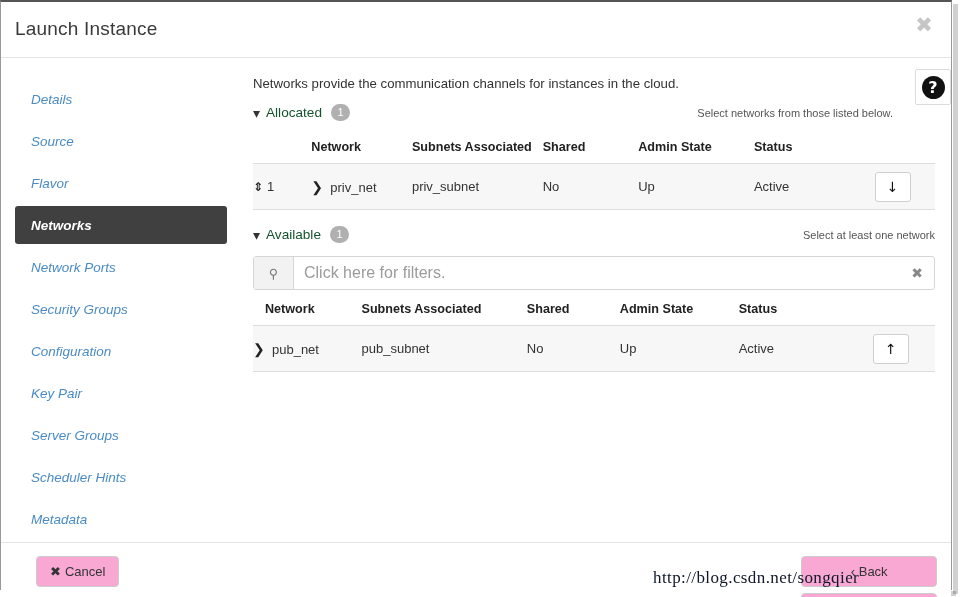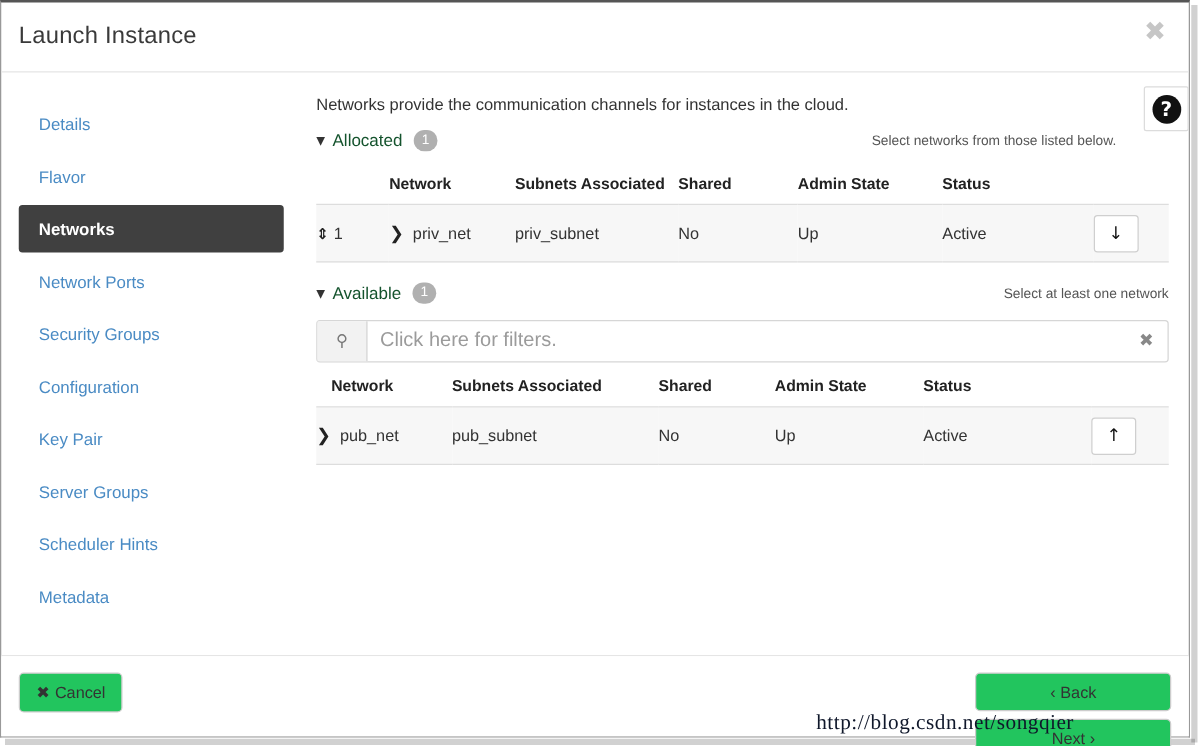--- a/index.html
+++ b/index.html
@@ -83,20 +83,21 @@
     height: 38px;
     margin: 0 14px 0 14px;
     padding-left: 16px;
     display: flex;
     align-items: center;
     font-size: 13.5px;
     color: #4a8bc4;
     border-radius: 3px;
     cursor: pointer;
     margin-bottom: 4px;
+    font-style: italic;
   }
   .nav-item.active {
     background: #404040;
     color: #ffffff;
     font-weight: bold;
   }
 
   
   .content {
     flex: 1 1 auto;
@@ -295,24 +296,25 @@
     position: relative;
     background: #fff;
   }
   .btn {
     font-family: "Liberation Sans", sans-serif;
     border-radius: 4px;
     cursor: pointer;
     font-size: 13px;
   }
   .btn-default {
-    background: #22c55e;
+    background: #f9a8d4;
     border: 1px solid #cccccc;
     color: #333;
     padding: 7px 13px;
+    margin-left: 21px;
   }
   .btn-cancel {
     position: absolute;
     left: 14px; top: 13px;
   }
   .footer-right {
     position: absolute;
     right: 14px; top: 13px;
     display: flex;
     gap: 6px;
@@ -362,20 +364,23 @@
   <div class="modal-header">
     <div class="modal-title">Launch Instance</div>
     <div class="close-x">✖</div>
   </div>
 
   <div class="modal-body">
 
     <div class="sidebar">
       <div class="nav-item">
           <span>Details</span>
+        </div>
+      <div class="nav-item">
+          <span>Source</span>
         </div>
       <div class="nav-item">
           <span>Flavor</span>
         </div>
       <div class="nav-item active">
           <span>Networks</span>
         </div>
       <div class="nav-item">
           <span>Network Ports</span>
         </div>

